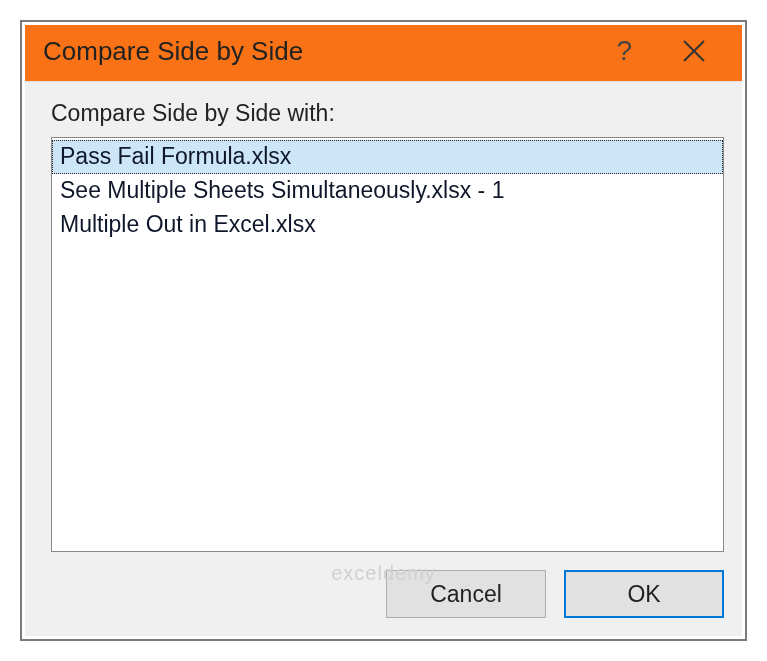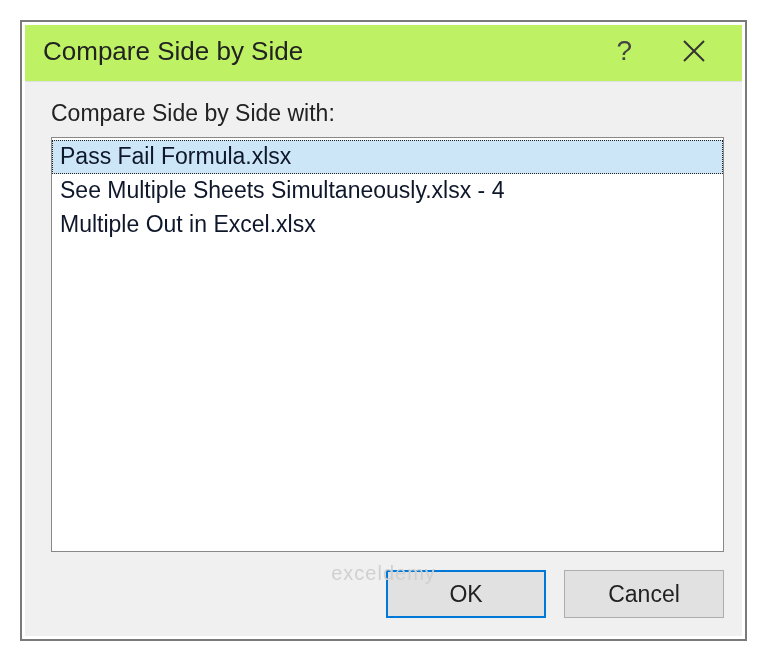--- a/index.html
+++ b/index.html
@@ -27,21 +27,21 @@
       background: #ffffff;
       width: 100%;
       height: 100%;
       display: flex;
       flex-direction: column;
     }
     .titlebar {
       display: flex;
       align-items: center;
       padding: 10px 18px 14px 18px;
-      background: #bef264;
+      background: #f97316;
     }
     .titlebar-title {
       font-size: 26px;
       font-weight: 400;
       color: #222;
       flex: 1;
     }
     .titlebar-help {
       font-size: 28px;
       font-weight: 400;
@@ -135,24 +135,24 @@
         <svg viewBox="0 0 24 24">
           <line x1="2" y1="2" x2="22" y2="22" stroke="#333" stroke-width="2"></line>
           <line x1="22" y1="2" x2="2" y2="22" stroke="#333" stroke-width="2"></line>
         </svg>
       </div>
     </div>
     <div class="body">
       <div class="label">Compare Side by Side with:</div>
       <div class="listbox">
         <div class="list-item selected">Pass Fail Formula.xlsx</div>
-        <div class="list-item">See Multiple Sheets Simultaneously.xlsx  -  4</div>
+        <div class="list-item">See Multiple Sheets Simultaneously.xlsx  -  1</div>
         <div class="list-item">Multiple Out in Excel.xlsx</div>
       </div>
       <div class="button-row">
+        <button class="btn">Cancel</button>
         <button class="btn primary">OK</button>
-        <button class="btn">Cancel</button>
       </div>
     </div>
   </div>
 </div>
 
 <div class="watermark">exceldemy</div>
 
 </body></html>

